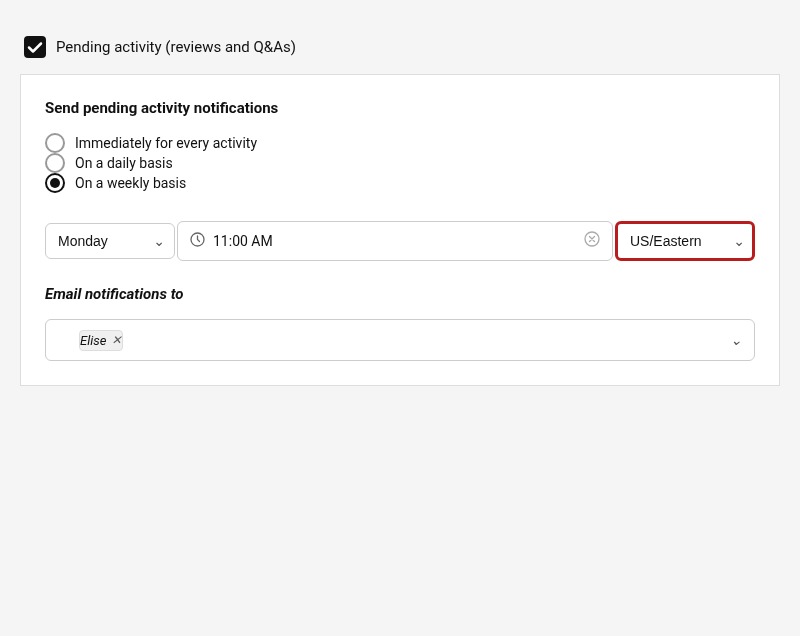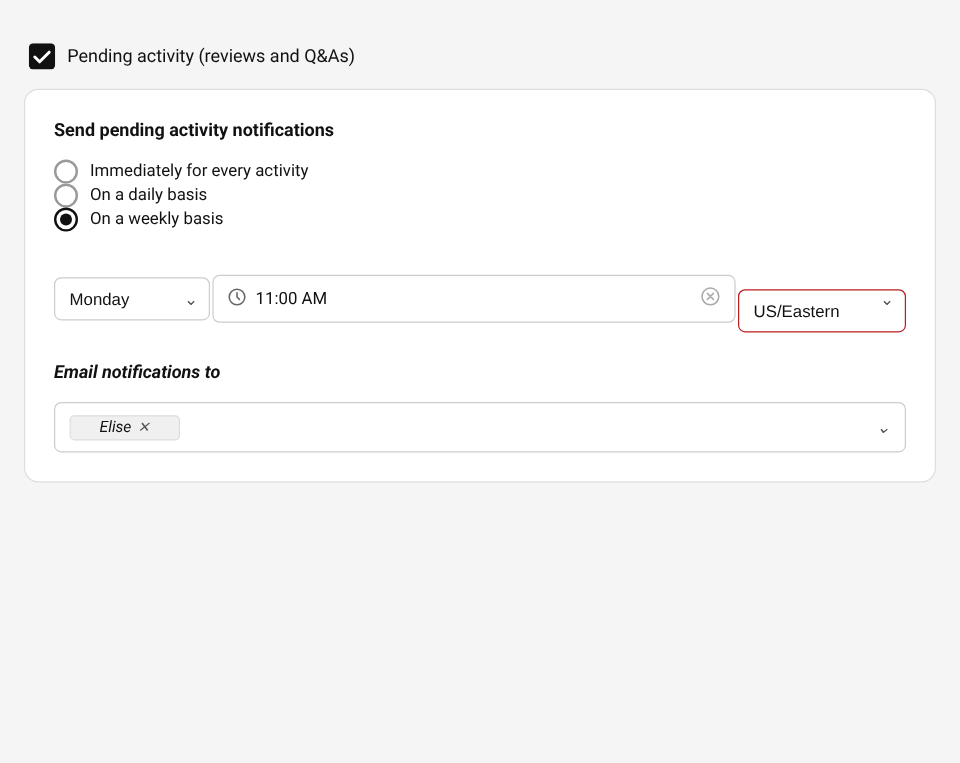--- a/index.html
+++ b/index.html
@@ -40,21 +40,21 @@
 
     .checkbox-label {
       font-size: 15px;
       color: #111;
       font-weight: 400;
     }
 
     .card {
       background: #fff;
       border: 1px solid #ddd;
-      border-radius: 12px;
+      border-radius: 0;
       padding: 24px;
       width: 100%;
     }
 
     .section-title {
       font-size: 15px;
       font-weight: 700;
       color: #111;
       margin-bottom: 16px;
     }
@@ -168,30 +168,29 @@
       flex-shrink: 0;
     }
 
     .timezone-select-wrapper {
       position: relative;
       display: flex;
       align-items: center;
     }
 
     .timezone-select {
-      border: 1px solid #b91c1c;
+      border: 3px solid #b91c1c;
       border-radius: 6px;
       padding: 9px 36px 9px 12px;
       font-size: 14px;
       color: #111;
       background: #fff;
       appearance: none;
       cursor: pointer;
       min-width: 140px;
-      margin-top: 20px;
     }
 
     .email-section {
       margin-top: 4px;
       font-style: italic;
     }
 
     .email-desc {
       font-size: 13px;
       color: #555;
@@ -214,26 +213,27 @@
       display: flex;
       align-items: center;
       gap: 6px;
       flex-wrap: wrap;
     }
 
     .email-tag {
       background: #f0f0f0;
       border: 1px solid #ddd;
       border-radius: 4px;
-      padding: 2px 24px;
+      padding: 2px 0;
       font-size: 13px;
       color: #111;
       display: flex;
       align-items: center;
       gap: 5px;
+      margin-left: 21px;
     }
 
     .tag-remove {
       cursor: pointer;
       color: #555;
       font-size: 12px;
       line-height: 1;
     }
 
     .email-chevron {

